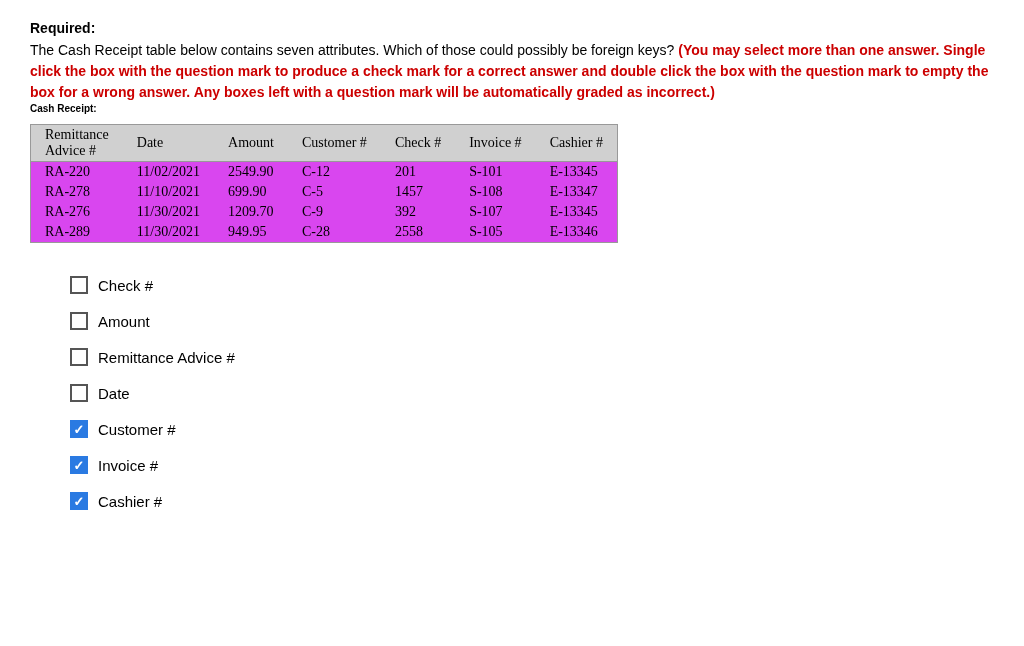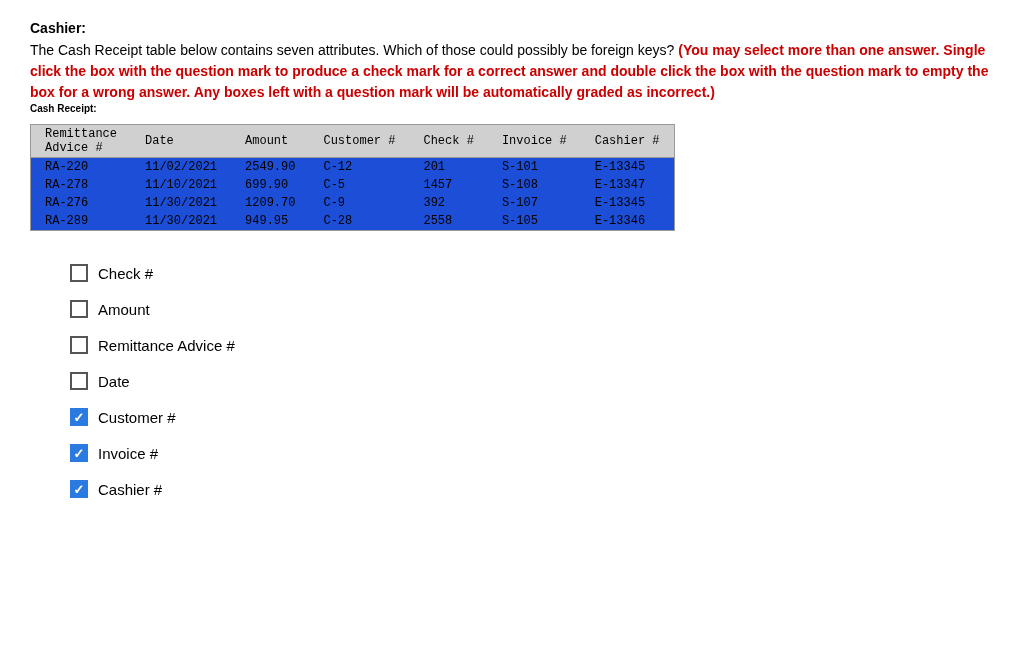--- a/index.html
+++ b/index.html
@@ -29,37 +29,37 @@
       margin-bottom: 10px;
       font-size: 10px;
     }
     .table-container {
       border: 1px solid #999;
       display: inline-block;
       margin-bottom: 30px;
     }
     table {
       border-collapse: collapse;
-      font-family: Liberation Mono, monospace;
-      font-size: 12px;
+      font-family: Liberation Serif, serif;
+      font-size: 14px;
     }
     table th, table td {
       padding: 2px 14px;
       text-align: left;
       white-space: nowrap;
     }
     table thead tr {
       background: #d0d0d0;
       border-bottom: 1px solid #999;
     }
     table thead th {
       font-weight: normal;
     }
     table tbody tr td {
-      background: #1d4ed8;
+      background: #d946ef;
     }
     .checkbox-list {
       display: flex;
       flex-direction: column;
       gap: 18px;
       margin-left: 40px;
     }
     .checkbox-item {
       display: flex;
       align-items: center;
@@ -89,21 +89,21 @@
     }
     .checkbox-label {
       font-size: 15px;
     }
   </style>
 </head>
 <body>
 
 
 
-<p class="required-label">Cashier:</p>
+<p class="required-label">Required:</p>
 <p class="instructions">
   <span>The Cash Receipt table below contains seven attributes. Which of those could possibly be foreign keys? </span><span class="bold-red">(You may select more than one answer. Single click the box with the question mark to produce a check mark for a correct answer and double click the box with the question mark to empty the box for a wrong answer. Any boxes left with a question mark will be automatically graded as incorrect.)</span>
 </p>
 
 <p class="section-title">Cash Receipt:</p>
 
 <div class="table-container">
   <table>
     <thead>
       <tr>

